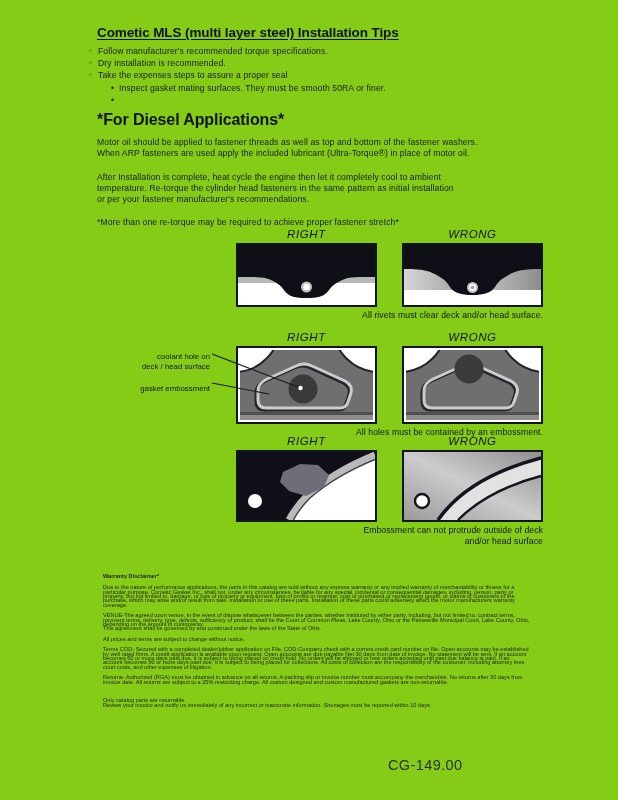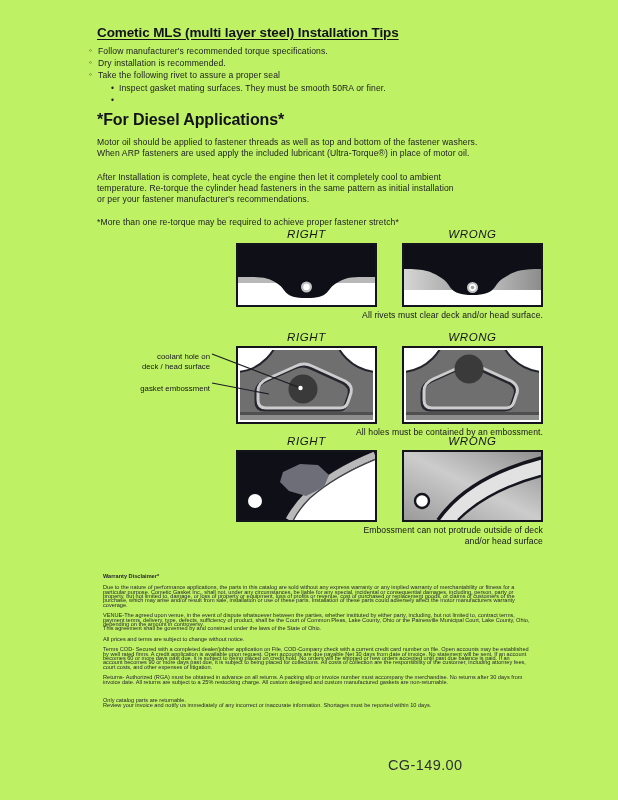--- a/index.html
+++ b/index.html
@@ -1,18 +1,18 @@
 <!DOCTYPE html>
 <html><head>
 <meta charset="utf-8">
 <style>
   * { margin:0; padding:0; box-sizing:border-box; }
   html,body { background:#ffffff; }
   .page {
-    position:relative; width:618px; height:800px; background:#bef264;
+    position:relative; width:618px; height:800px; background:#84cc16;
     font-family:"Liberation Sans", sans-serif; color:#1b1b22; overflow:hidden;
   }
   .title {
     position:absolute; top:25px; left:97px;
     font-size:13.5px; font-weight:bold; letter-spacing:-0.1px; color:#12121a;
     text-decoration:underline; text-underline-offset:2px;
   }
   .bullets { position:absolute; top:45px; left:89px; width:460px; font-size:8.6px; letter-spacing:0.1px; }
   .b-row { display:flex; line-height:12.2px; }
   .b-marker { width:9px; flex:0 0 9px; font-size:8px; }
@@ -56,21 +56,21 @@
     <div class="b-row">
       <span class="b-marker">◦</span>
       <span>Follow manufacturer's recommended torque specifications.</span>
     </div>
     <div class="b-row">
       <span class="b-marker">◦</span>
       <span>Dry installation is recommended.</span>
     </div>
     <div class="b-row">
       <span class="b-marker">◦</span>
-      <span>Take the following rivet to assure a proper seal</span>
+      <span>Take the expenses steps to assure a proper seal</span>
     </div>
     <div class="b-row b-sub">
       <span class="b-marker">•</span>
       <span>Inspect gasket mating surfaces.  They must be smooth 50RA or finer.</span>
     </div>
     <div class="b-row b-sub">
       <span class="b-marker">•</span>
     </div>
   </div>
 

